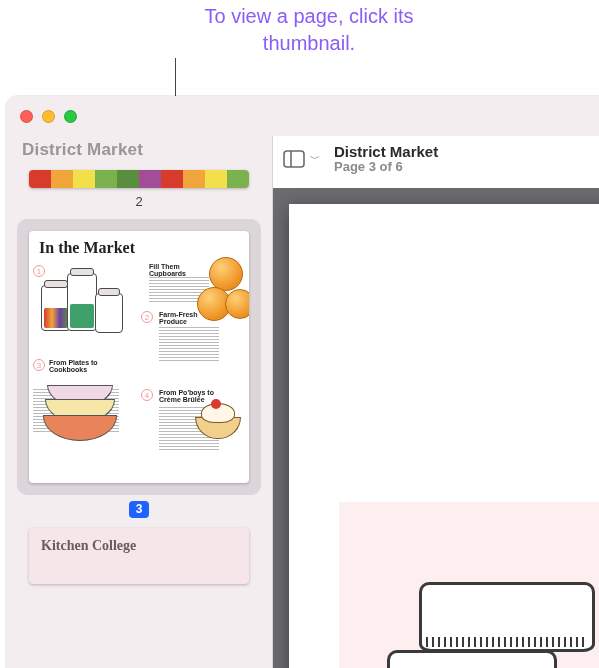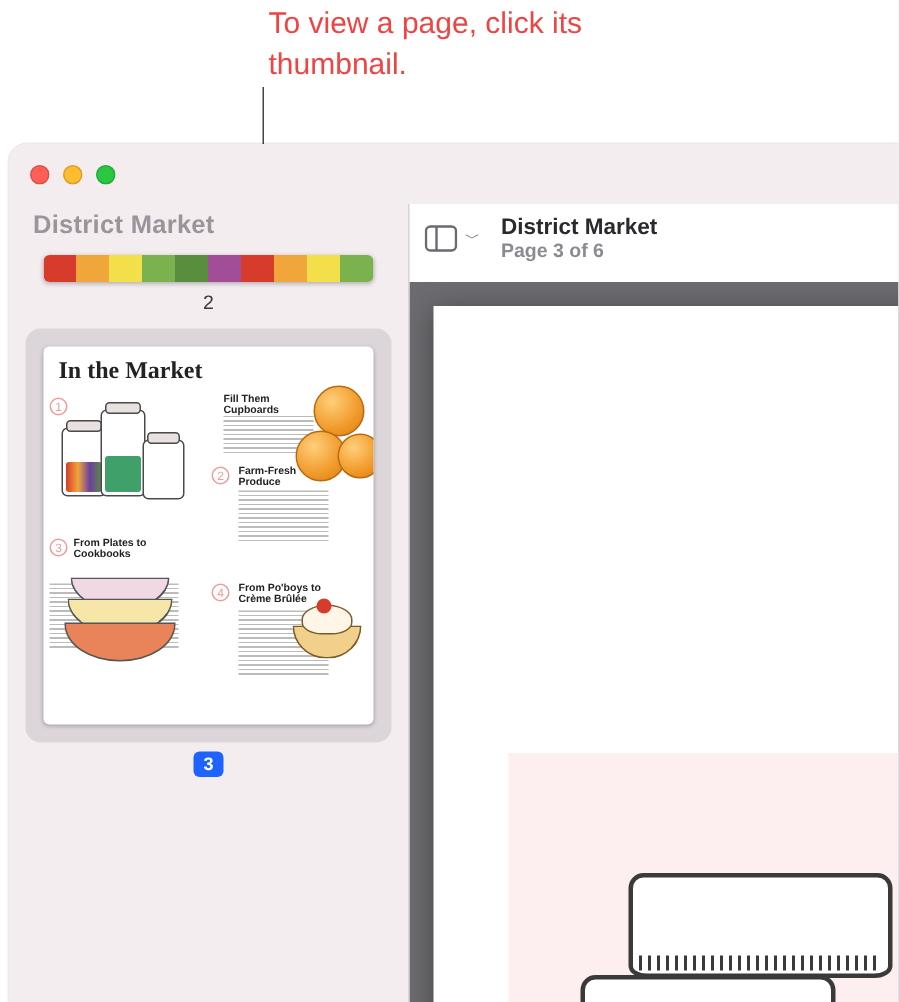--- a/index.html
+++ b/index.html
@@ -11,22 +11,22 @@
     overflow: hidden;
     position: relative;
   }
   .callout {
     position: absolute;
     top: 3px;
     left: 179px;
     width: 260px;
     font-size: 20px;
     line-height: 1.35;
-    color: #ef4444;
-    text-align: left;
+    color: #8b5cf6;
+    text-align: center;
   }
   .callout-line {
     position: absolute;
     top: 58px;
     left: 175px;
     width: 1px;
     height: 234px;
     background: #444;
   }
   .window {
@@ -338,20 +338,23 @@
               <div class="tart">
                 <div class="crust"></div>
                   <div class="cream"></div>
                   <div class="berry"></div>
               </div>
             </div>
           </div>
         </div>
         <div class="page-label badge"><span>3</span></div>
 
+        <div class="thumb page4">
+          <div class="p4-title">Kitchen College</div>
+        </div>
 
       </div>
     </div>
 
     <div class="main">
       <div class="toolbar">
         <div class="sb-toggle">
           <svg width="22" height="18" viewBox="0 0 22 18">
             <rect x="1" y="1" width="20" height="16" rx="3" fill="none" stroke="#6a6a70" stroke-width="1.6"></rect>
             <line x1="8" y1="1" x2="8" y2="17" stroke="#6a6a70" stroke-width="1.6"></line>

